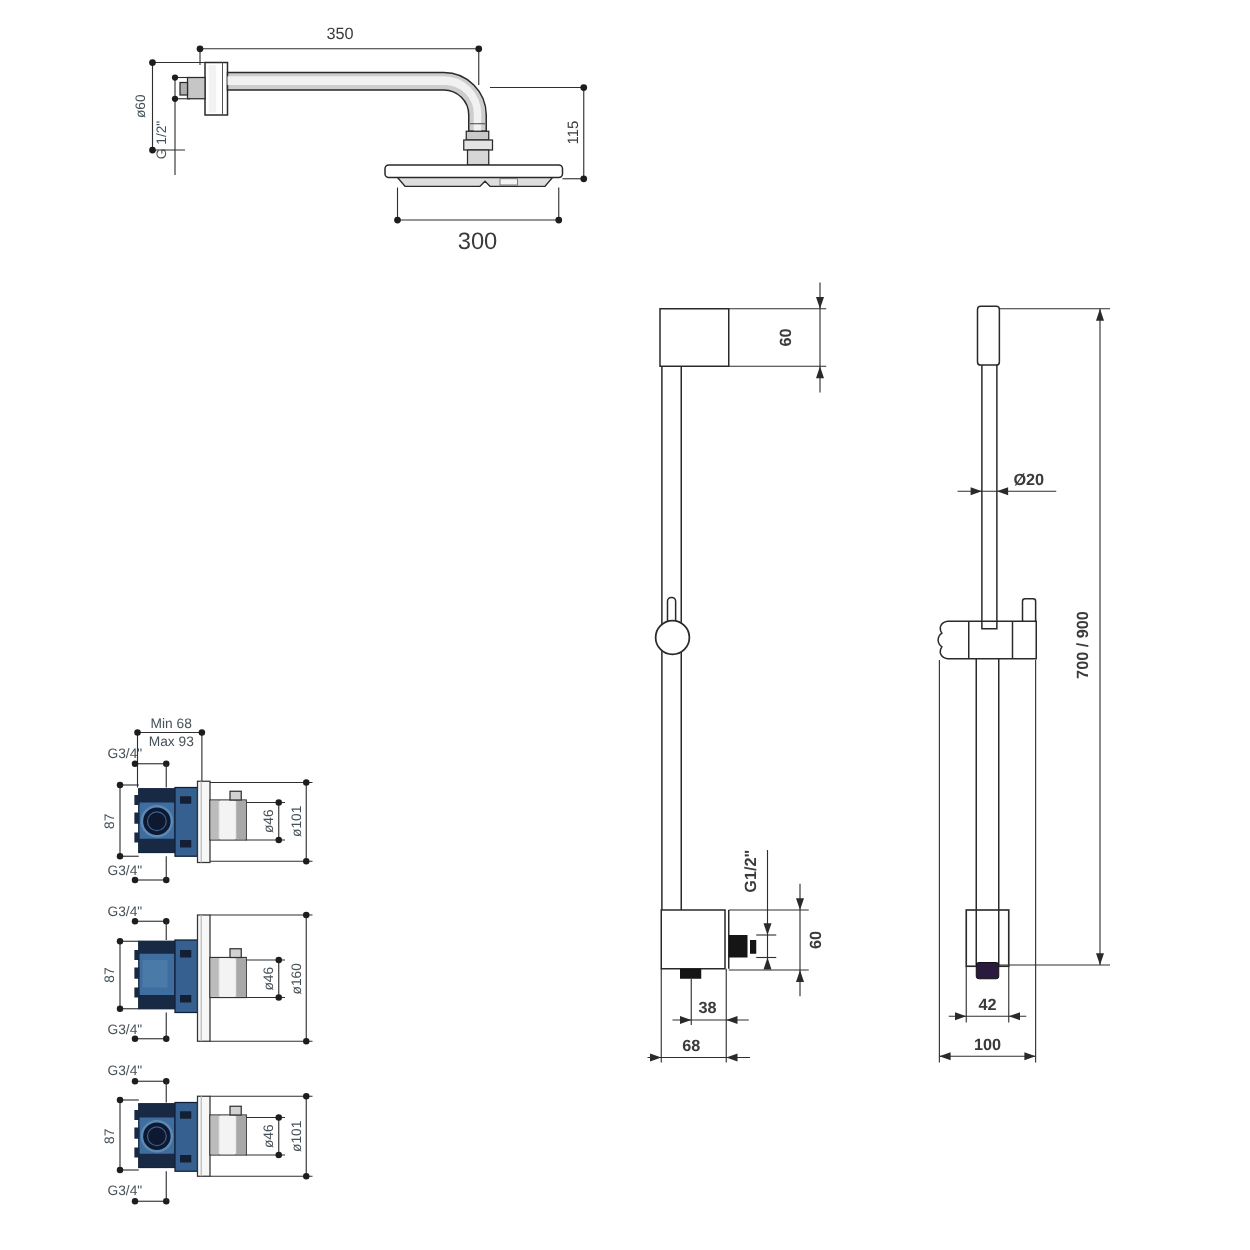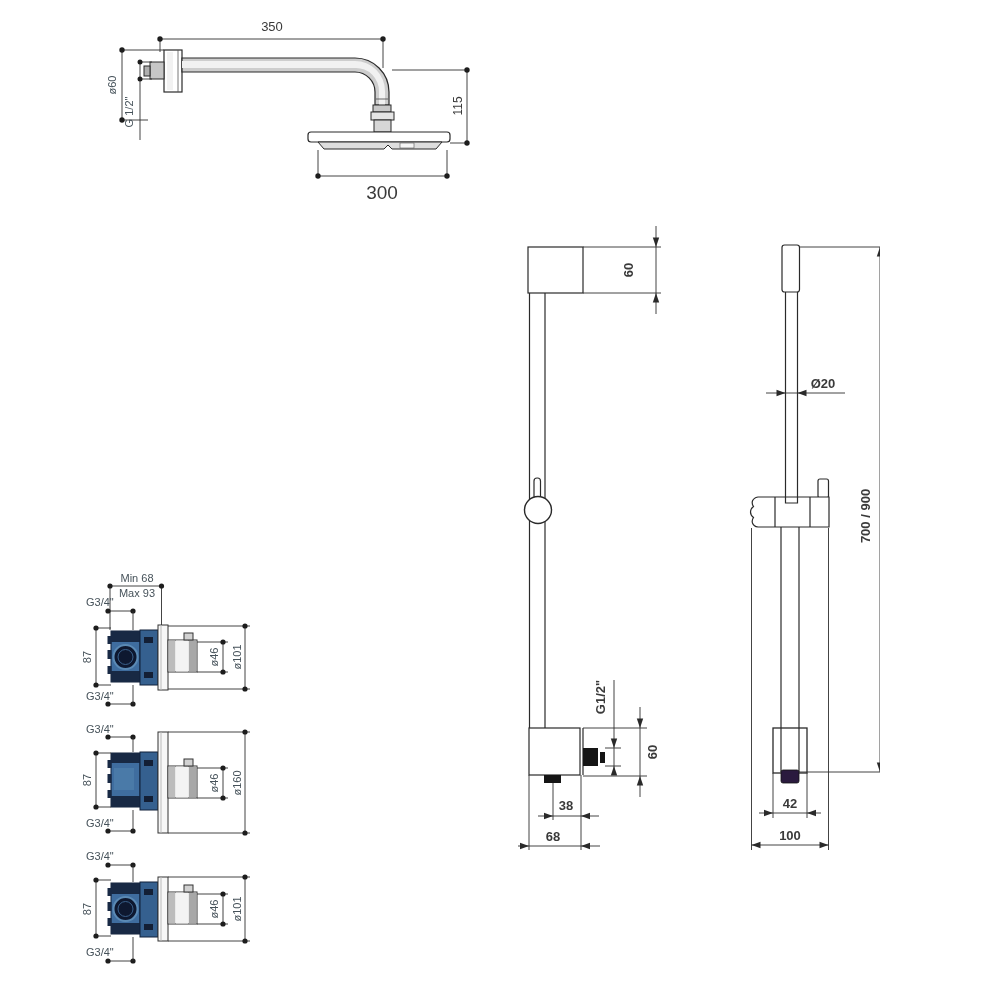--- a/index.html
+++ b/index.html
@@ -1,16 +1,16 @@
 <!DOCTYPE html>
 <html><head>
 <meta charset="utf-8">
 <style>
   html,body{margin:0;padding:0;background:#ffffff;}
-  .stage{position:relative;width:880px;height:1000px;background:#ffffff;overflow:hidden;}
+  .stage{position:relative;width:1000px;height:1000px;background:#ffffff;overflow:hidden;}
   svg{position:absolute;left:0;top:0;}
   text{font-family:"Liberation Sans","DejaVu Sans",sans-serif;fill:#3a3a3a;}
   .t13b{font-size:13px;font-weight:bold;}
   .t13{font-size:13px;}
   .t12{font-size:12px;}
   .t19{font-size:19px;}
   .t11{font-size:11px;fill:#46525a;}
   .ol{fill:#ffffff;stroke:#2a2a2a;stroke-width:1.2;}
   .oln{fill:none;stroke:#2a2a2a;stroke-width:1.2;}
   .thin{fill:none;stroke:#2f2f2f;stroke-width:0.9;}

